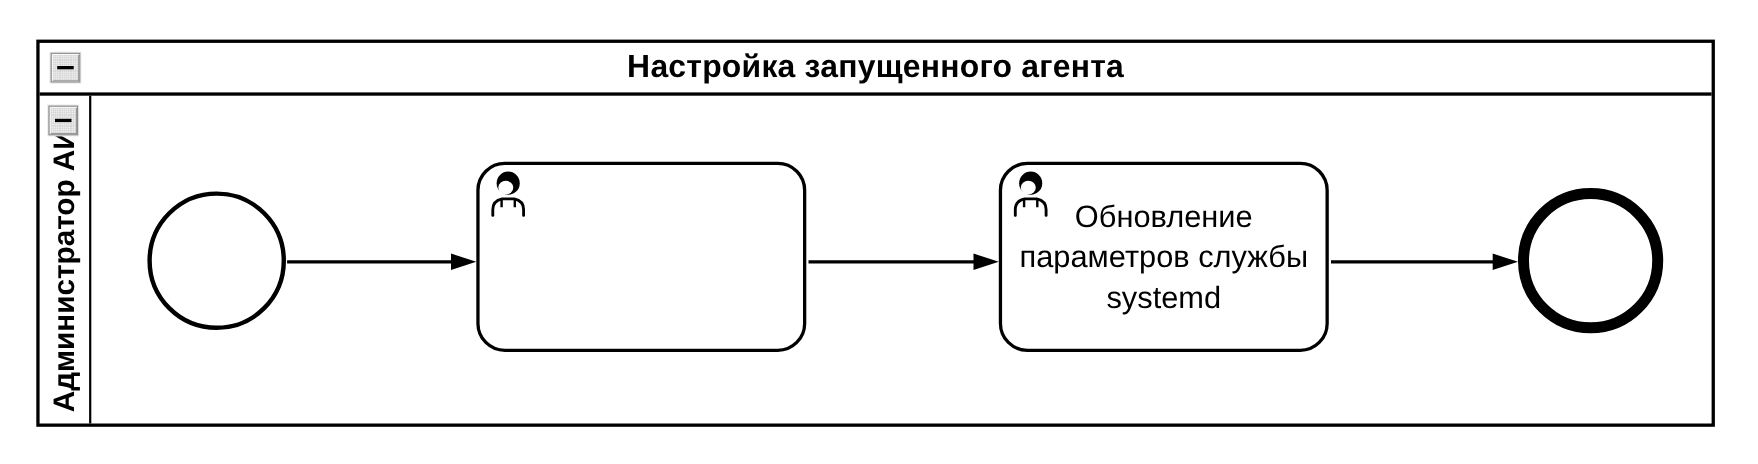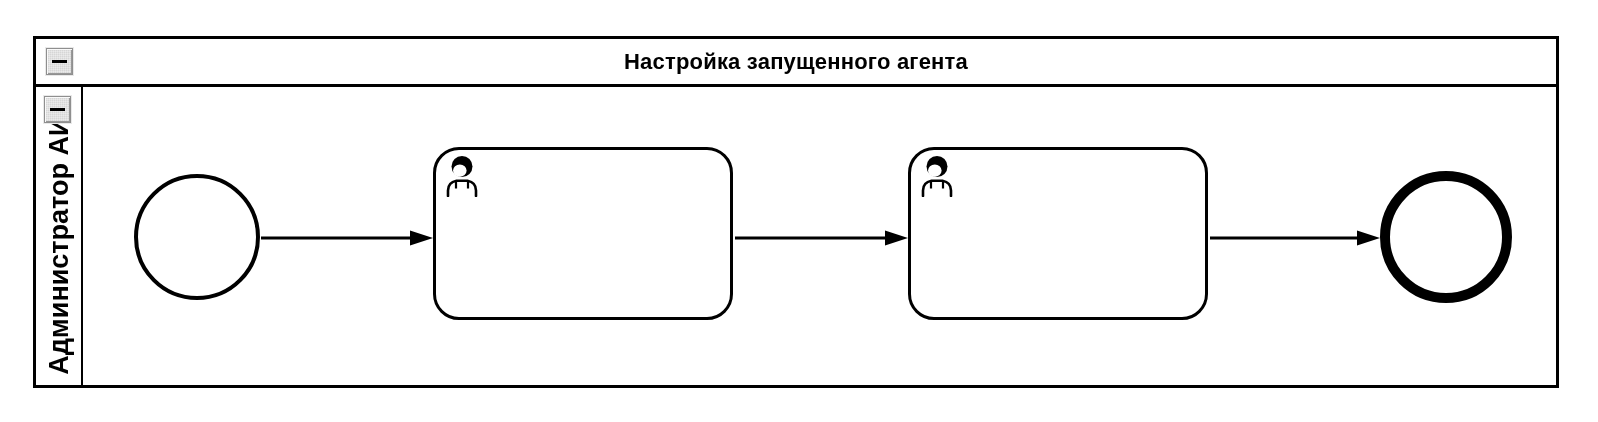--- a/index.html
+++ b/index.html
@@ -27,21 +27,21 @@
     position: absolute;
     left: 0; top: 0; right: 0;
     height: 48px;
     border-bottom: 3px solid #000;
     box-sizing: border-box;
     display: flex;
     align-items: center;
     justify-content: center;
   }
   .pool-title {
-    font-size: 22px;
+    font-size: 29px;
     font-weight: bold;
     letter-spacing: 0.2px;
     white-space: nowrap;
   }
   .lane-strip {
     position: absolute;
     left: 0; top: 48px; bottom: 0;
     width: 47px;
     border-right: 2px solid #000;
     box-sizing: border-box;
@@ -181,17 +181,20 @@
   </div>
 
   <div class="task task-2">
     <svg class="task-icon" viewBox="0 0 38 42">
       <circle cx="19" cy="11.5" r="10.5" fill="#000"></circle>
       <ellipse cx="16.8" cy="15.6" rx="6.8" ry="6.2" fill="#fff"></ellipse>
       <path d="M5 41 V35.5 Q5 27.5 13.5 25.8 L24.5 25.8 Q33 27.5 33 35.5 V41" fill="#fff" stroke="#000" stroke-width="2.6" stroke-linecap="round"></path>
       <line x1="13" y1="26.5" x2="13" y2="33.5" stroke="#000" stroke-width="2.2"></line>
       <line x1="25" y1="26.5" x2="25" y2="33.5" stroke="#000" stroke-width="2.2"></line>
     </svg>
+    <span class="task-label">Обновление
+параметров службы
+systemd</span>
   </div>
 
   <div class="event end-event"></div>
 
 </div>
 
 </body></html>

